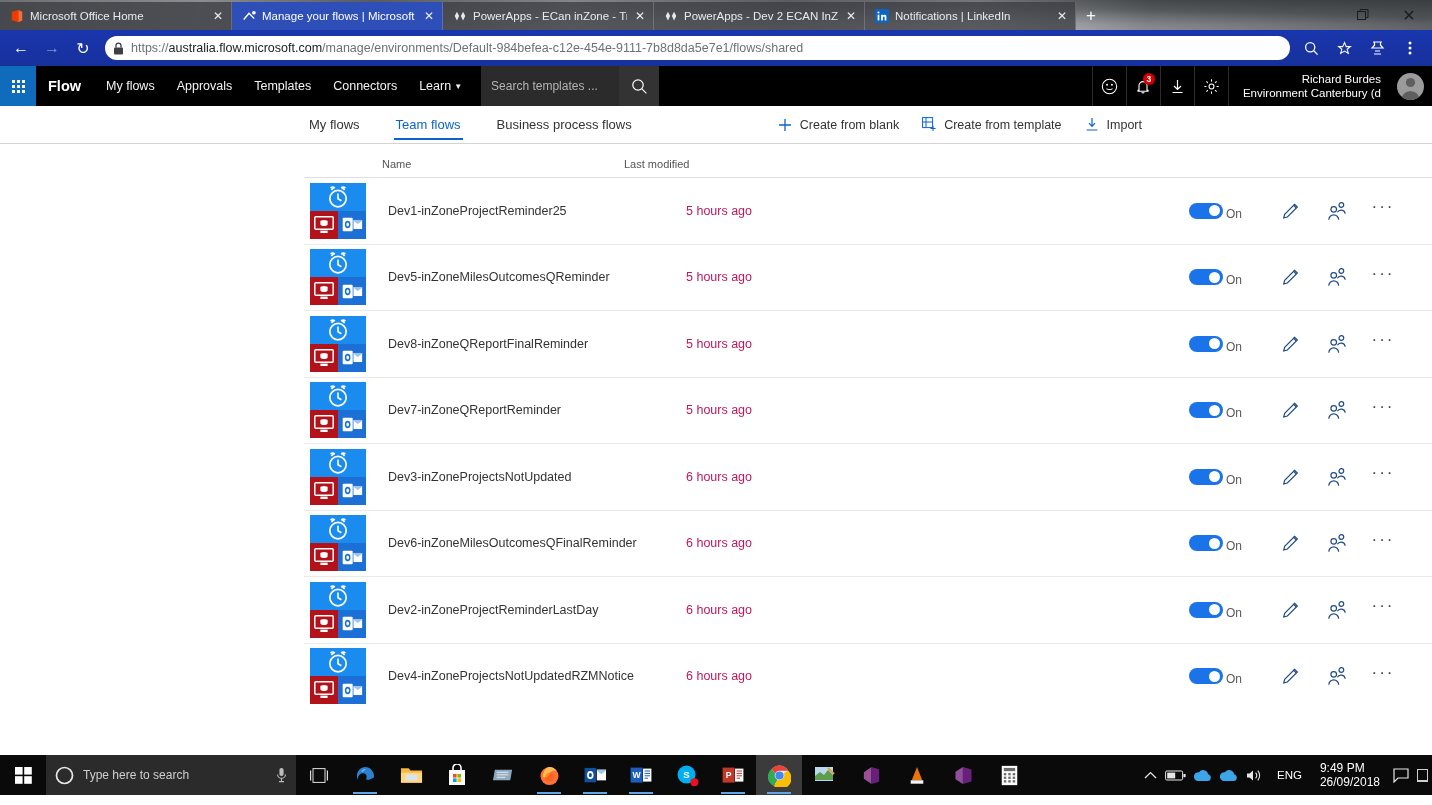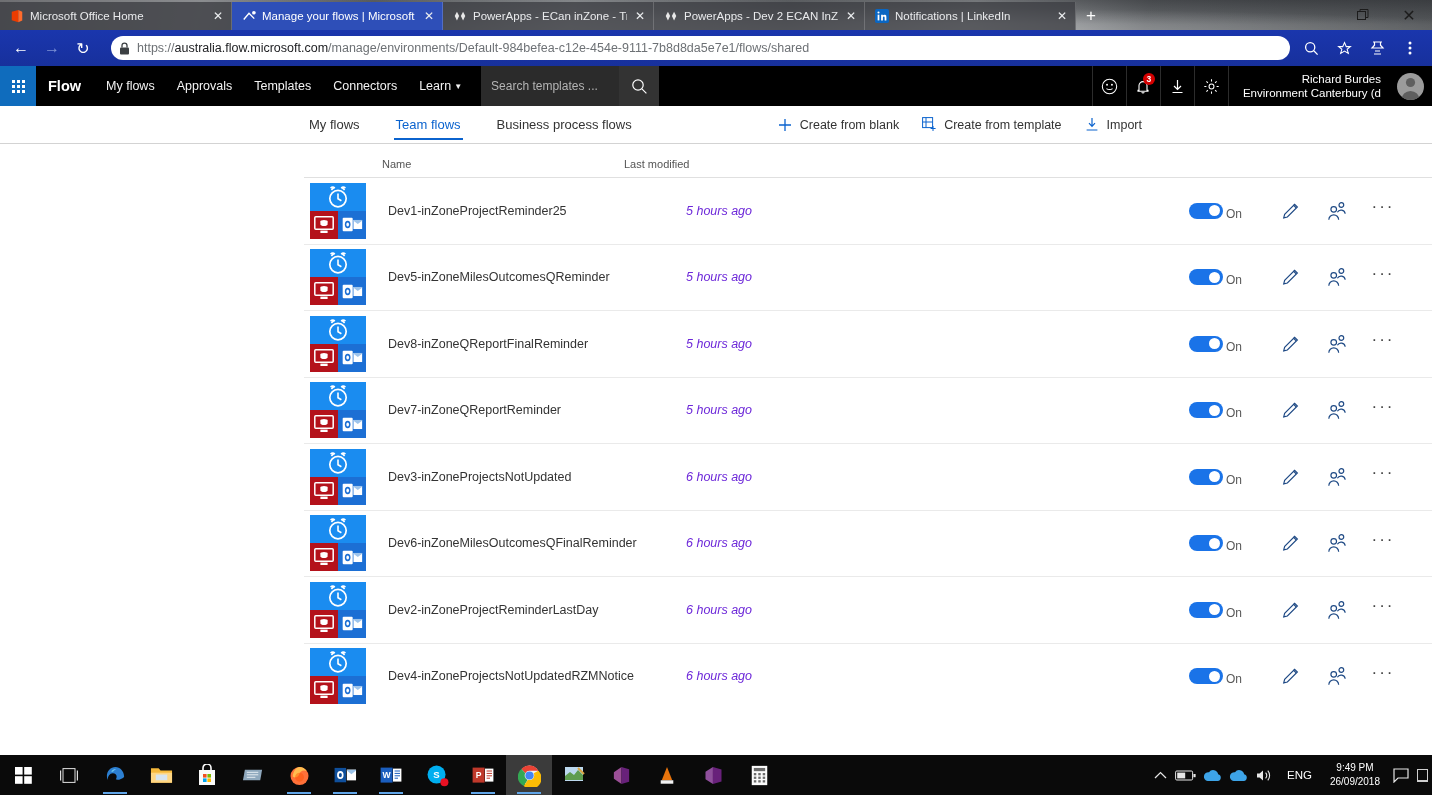--- a/index.html
+++ b/index.html
@@ -41,21 +41,21 @@
   
   .toolbar {
     height: 36px; width: 1432px; background: #1c37a8;
     background: linear-gradient(#1a36ad,#17309c);
     display: flex; align-items: center; padding: 0 10px; gap: 9px;
   }
   .navbtn { width: 22px; height: 22px; display: flex; align-items: center; justify-content: center; color: #fff; }
   .navbtn.dim { color: #7e93d6; }
   .omnibox {
     flex: 1; height: 24px; background: #fff; border-radius: 12px;
-    display: flex; align-items: center; padding: 0 8px; gap: 7px; margin-left: 8px;
+    display: flex; align-items: center; padding: 0 8px; gap: 7px; margin-left: 2px;
   }
   .omnibox .url { font-size: 12.5px; color: #202124; white-space: nowrap; overflow: hidden; }
   .omnibox .url .dim { color: #6d7175; }
   .tbicon { width: 24px; height: 24px; display: flex; align-items: center; justify-content: center; color: #fff; }
 
   
   .appbar { height: 40px; width: 1432px; background: #000; display: flex; align-items: stretch; color: #fff; }
   .waffle { width: 36px; background: #0f6cbd; display: flex; align-items: center; justify-content: center; }
   .waffle .g { display: grid; grid-template-columns: repeat(3,3px); gap: 2px; }
   .waffle .g i { width: 3px; height: 3px; background: #fff; display: block; }
@@ -98,21 +98,21 @@
   .th-name { width: 320px; padding-left: 78px; }
   .th-mod { flex: 1; }
   .trow { display: flex; align-items: center; height: 66.5px; border-top: 1px solid #eaeaea; }
   .trow:first-of-type { border-top: 1px solid #e0e0e0; }
   .flowicon { width: 56px; height: 56px; flex: none; display: grid;
               grid-template-columns: 1fr 1fr; grid-template-rows: 1fr 1fr; margin-left: 6px; }
   .fi-top { grid-column: 1 / span 2; background: #1a8cf0; display: flex; align-items: center; justify-content: center; }
   .fi-bl { background: #b4121b; display: flex; align-items: center; justify-content: center; }
   .fi-br { background: #1c6fd4; display: flex; align-items: center; justify-content: center; }
   .fname { width: 320px; padding-left: 22px; font-size: 12.5px; color: #333; white-space: nowrap; }
-  .fmod { width: 255px; font-size: 12.5px; color: #6d28d9; font-style: italic; }
+  .fmod { width: 255px; font-size: 12.5px; color: #be185d; }
   .ractions { flex: 1; display: flex; align-items: center; justify-content: flex-end; padding-right: 26px; gap: 0; }
   .toggle { display: flex; align-items: flex-end; gap: 3px; margin-right: 26px; }
   .tgl { width: 34px; height: 16px; border-radius: 8px; background: #1a73e8; position: relative; }
   .tgl i { position: absolute; top: 2.5px; right: 3px; width: 11px; height: 11px; border-radius: 50%; background: #fff; }
   .tgl-lbl { font-size: 12px; color: #5a5a5a; line-height: 10px; }
   .aicon { width: 46px; display: flex; align-items: center; justify-content: center; color: #1f4a85; }
   .aicon.dots { font-size: 17px; color: #444; letter-spacing: 2px; padding-bottom: 7px; }
 
   
   .taskbar { position: absolute; left: 0; bottom: 0; width: 1432px; height: 40px; background: #0a0a0a;
@@ -122,21 +122,21 @@
              padding: 0 9px; gap: 9px; }
   .cortana .ctxt { flex: 1; font-size: 12px; color: #cfcfcf; white-space: nowrap; }
   .taskview { width: 46px; height: 40px; display: flex; align-items: center; justify-content: center; }
   .tbapps { display: flex; align-items: center; }
   .tbapp { width: 46px; height: 40px; display: flex; align-items: center; justify-content: center; position: relative; }
   .tbapp.open::after { content: ""; position: absolute; bottom: 1px; left: 11px; right: 11px; height: 2px; background: #60a5e8; }
   .tbapp.active { background: #3b3b3b; }
   .tray { margin-left: auto; display: flex; align-items: center; gap: 0; padding-right: 2px; }
   .tri { width: 26px; height: 40px; display: flex; align-items: center; justify-content: center; color: #e6e6e6; }
   .trlang { font-size: 11.5px; color: #fff; padding: 0 10px; }
-  .clock { color: #fff; font-size: 10px; text-align: center; line-height: 14px; padding: 0 8px; }
+  .clock { color: #fff; font-size: 12px; text-align: left; line-height: 14px; padding: 0 8px; }
   .showdesk { width: 16px; height: 40px; display: flex; align-items: center; justify-content: center; }
   .showdesk i { width: 11px; height: 13px; border: 1px solid #cfcfcf; border-bottom-width: 2px; display: block; }
 </style>
 </head>
 <body>
 
 <div class="tabstrip">
 
   <div class="tab" style="width:232px">
     <svg class="favicon" viewBox="0 0 16 16">
@@ -793,20 +793,30 @@
       </div>
   </div>
 
   <div class="taskbar">
     <div class="startbtn">
       <svg width="17" height="17" viewBox="0 0 17 17">
         <rect x="0" y="0" width="7.6" height="7.6" fill="#fff"></rect>
           <rect x="9.2" y="0" width="7.6" height="7.6" fill="#fff"></rect>
         <rect x="0" y="9.2" width="7.6" height="7.6" fill="#fff"></rect>
           <rect x="9.2" y="9.2" width="7.6" height="7.6" fill="#fff"></rect>
+      </svg>
+    </div>
+    <div class="cortana">
+      <svg width="19" height="19" viewBox="0 0 19 19">
+        <circle cx="9.5" cy="9.5" r="8" stroke="#e8e8e8" stroke-width="1.7" fill="none"></circle>
+      </svg>
+      <span class="ctxt">Type here to search</span>
+      <svg width="11" height="16" viewBox="0 0 11 16">
+        <rect x="3.4" y="1" width="4.2" height="8" rx="2.1" fill="#bdbdbd"></rect>
+        <path d="M1.6 7.4a3.9 3.9 0 0 0 7.8 0M5.5 11.4V14M3 14.6h5" stroke="#bdbdbd" stroke-width="1.1" fill="none"></path>
       </svg>
     </div>
     <div class="taskview">
       <svg width="22" height="15" viewBox="0 0 22 15">
         <rect x="5" y="0.6" width="12" height="13.8" stroke="#e0e0e0" fill="none"></rect>
         <path d="M2.6 2.6v9.8M19.4 2.6v9.8" stroke="#e0e0e0" stroke-width="1.2"></path>
       </svg>
     </div>
 
     <div class="tbapps">

